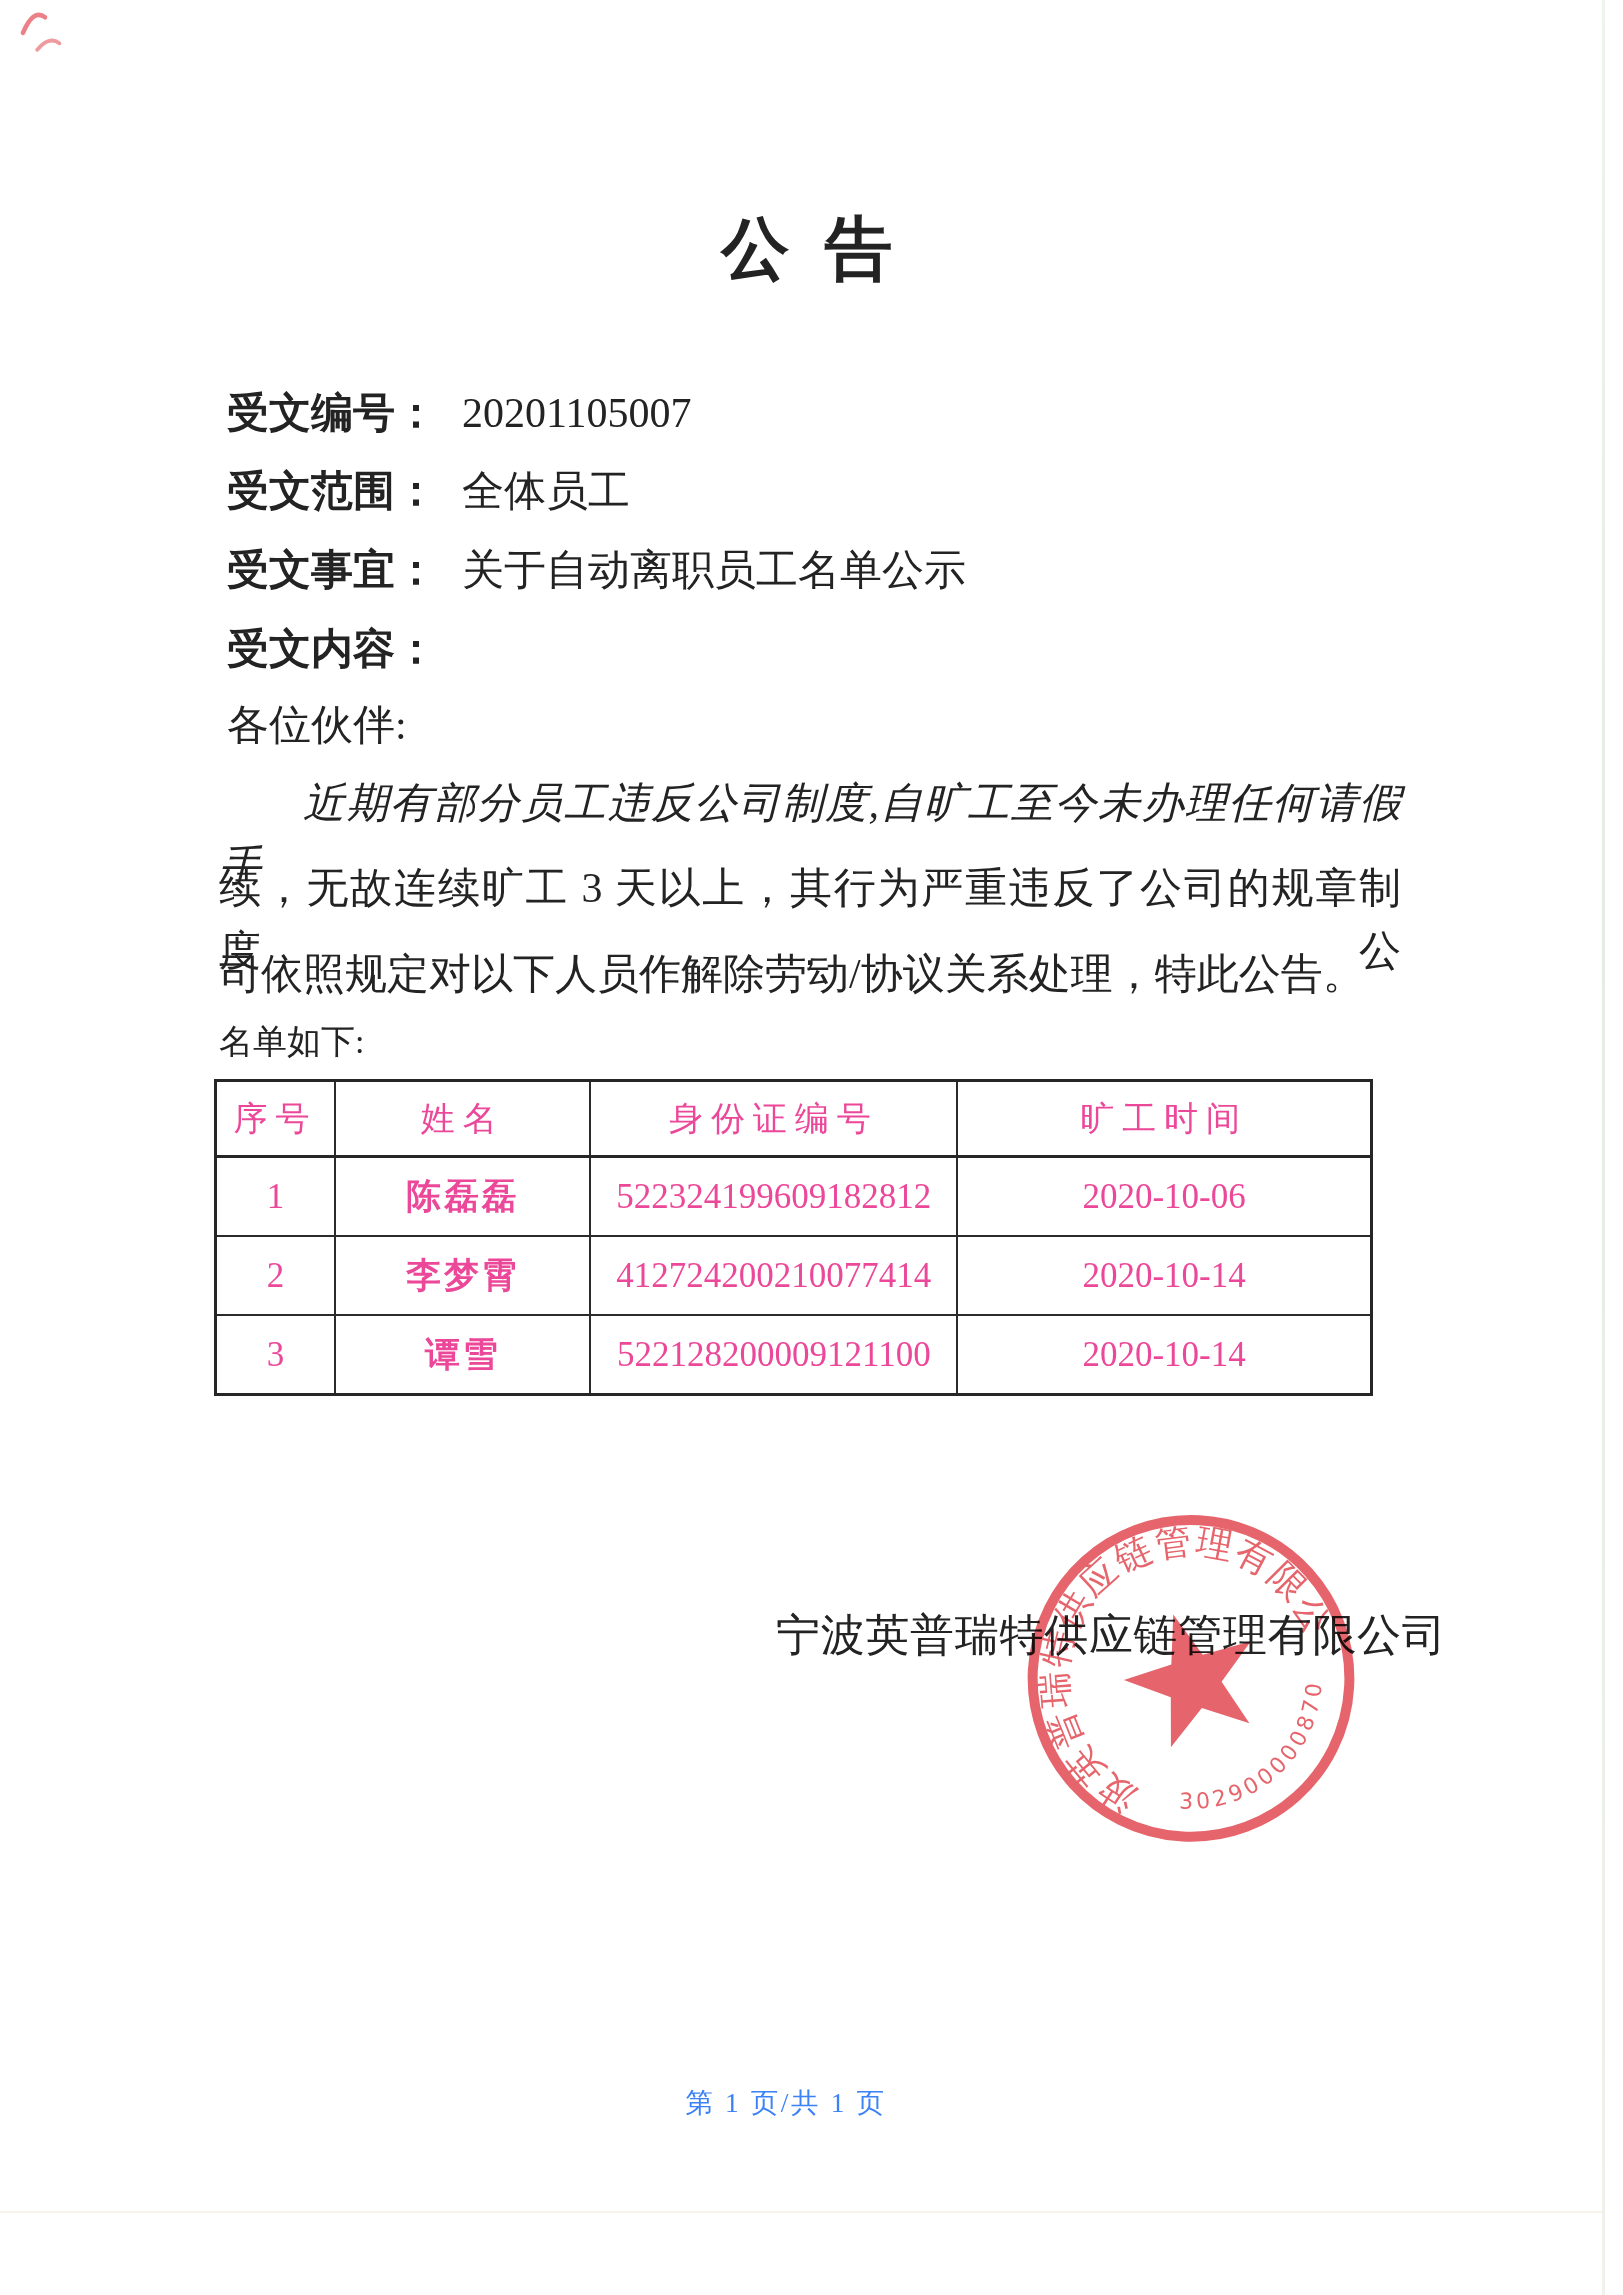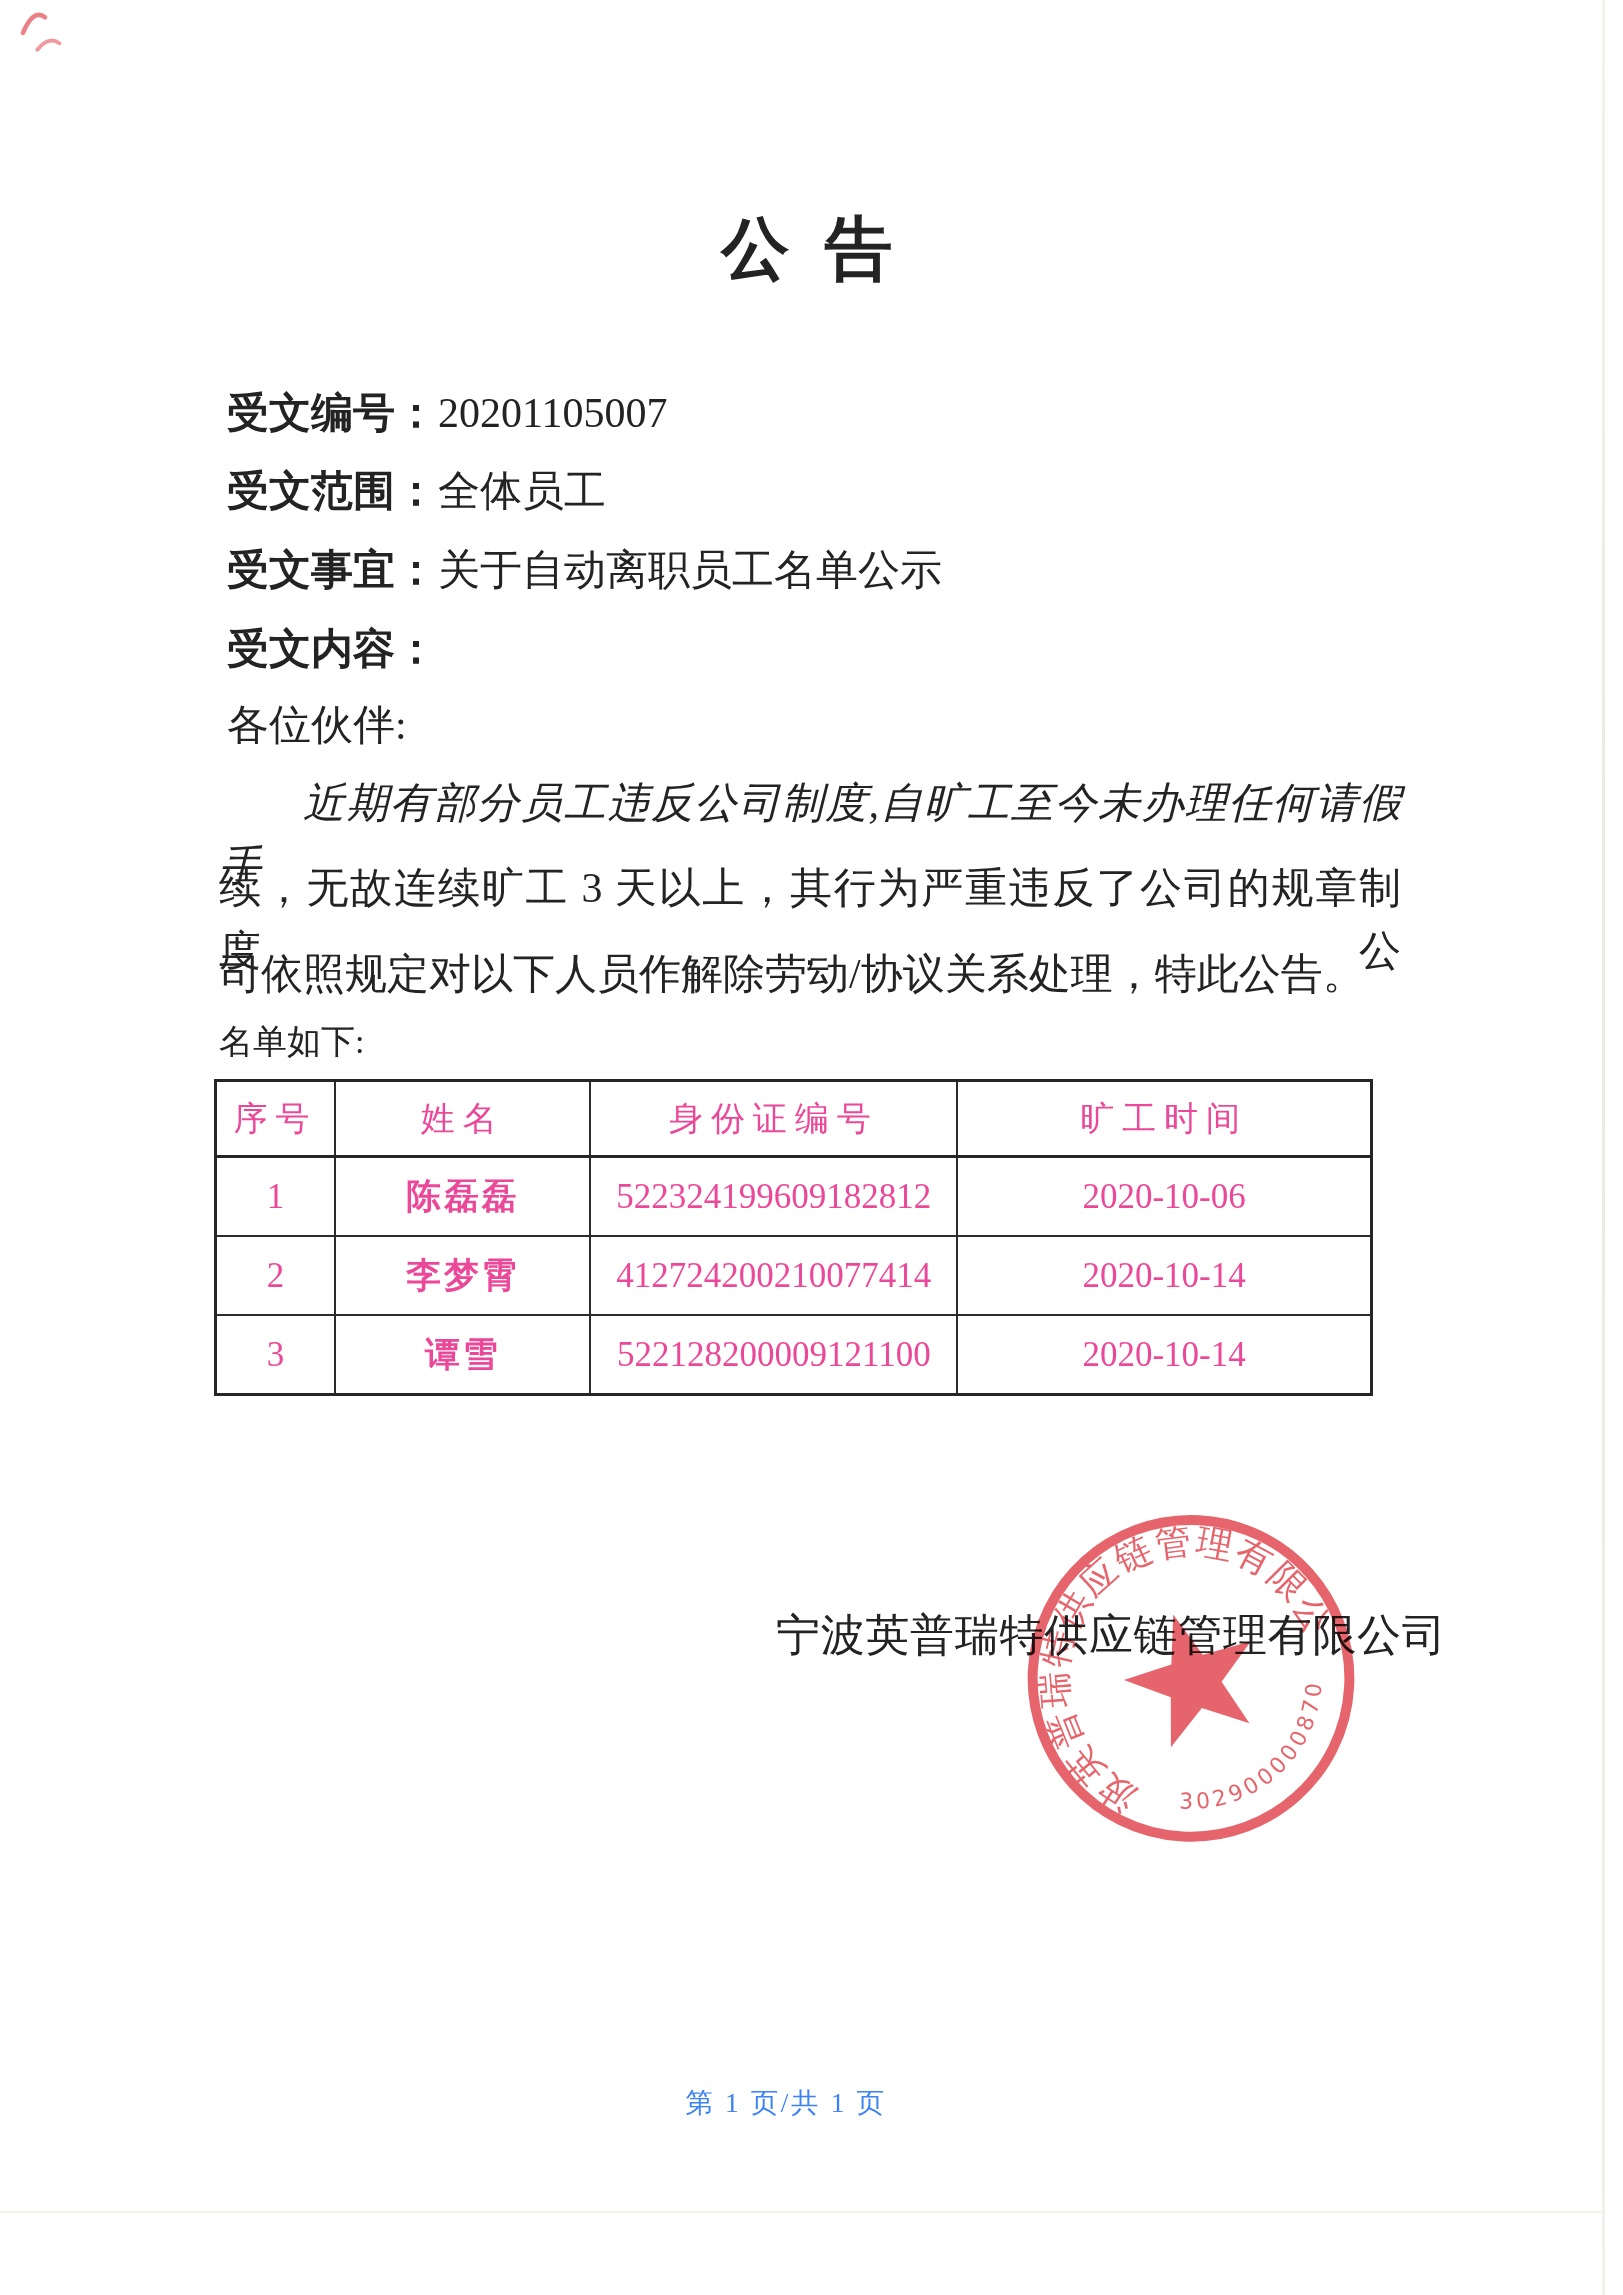--- a/index.html
+++ b/index.html
@@ -15,21 +15,21 @@
     position:absolute;top:185px;left:0;width:100%;
     text-align:center;
     font-size:68px;font-weight:700;
     letter-spacing:9.2px;
     margin-top:19px;
   }
   .meta-row{
     position:absolute;left:227px;height:60px;
     font-size:42px;line-height:60px;white-space:nowrap;
   }
-  .meta-label{font-weight:700;margin-right:1px;}
+  .meta-label{font-weight:700;margin-right:25px;}
   .meta-value{font-weight:400;}
   .salutation{
     position:absolute;left:227px;top:695px;
     font-size:42px;line-height:60px;
   }
   .body-line{
     position:absolute;left:219px;width:1182px;
     font-size:42px;line-height:63px;white-space:nowrap;
   }
   .body-line.justify{

